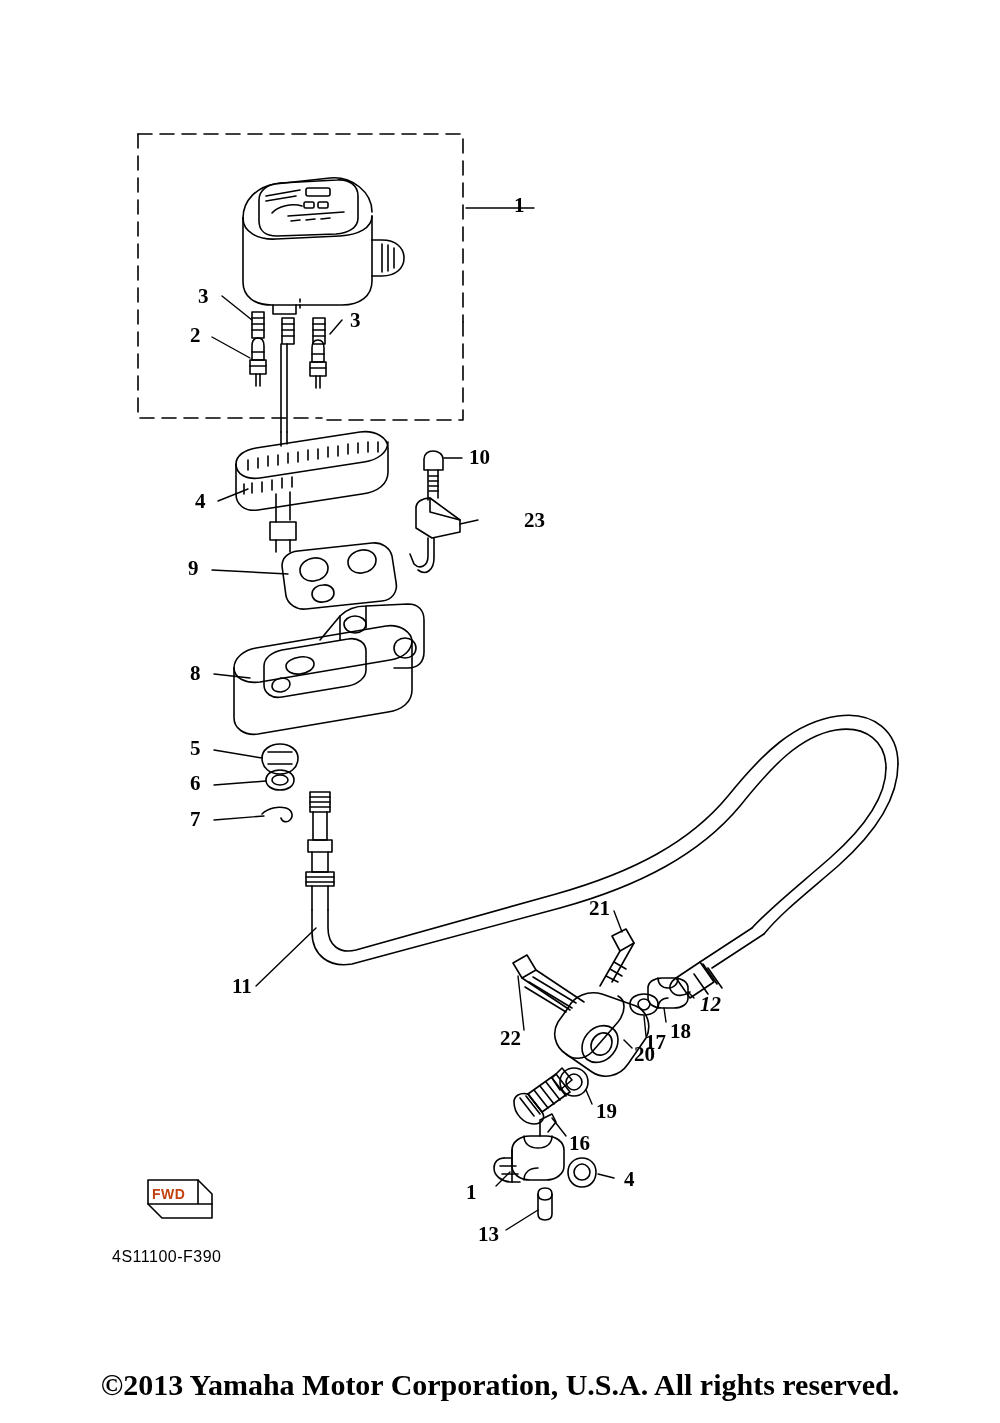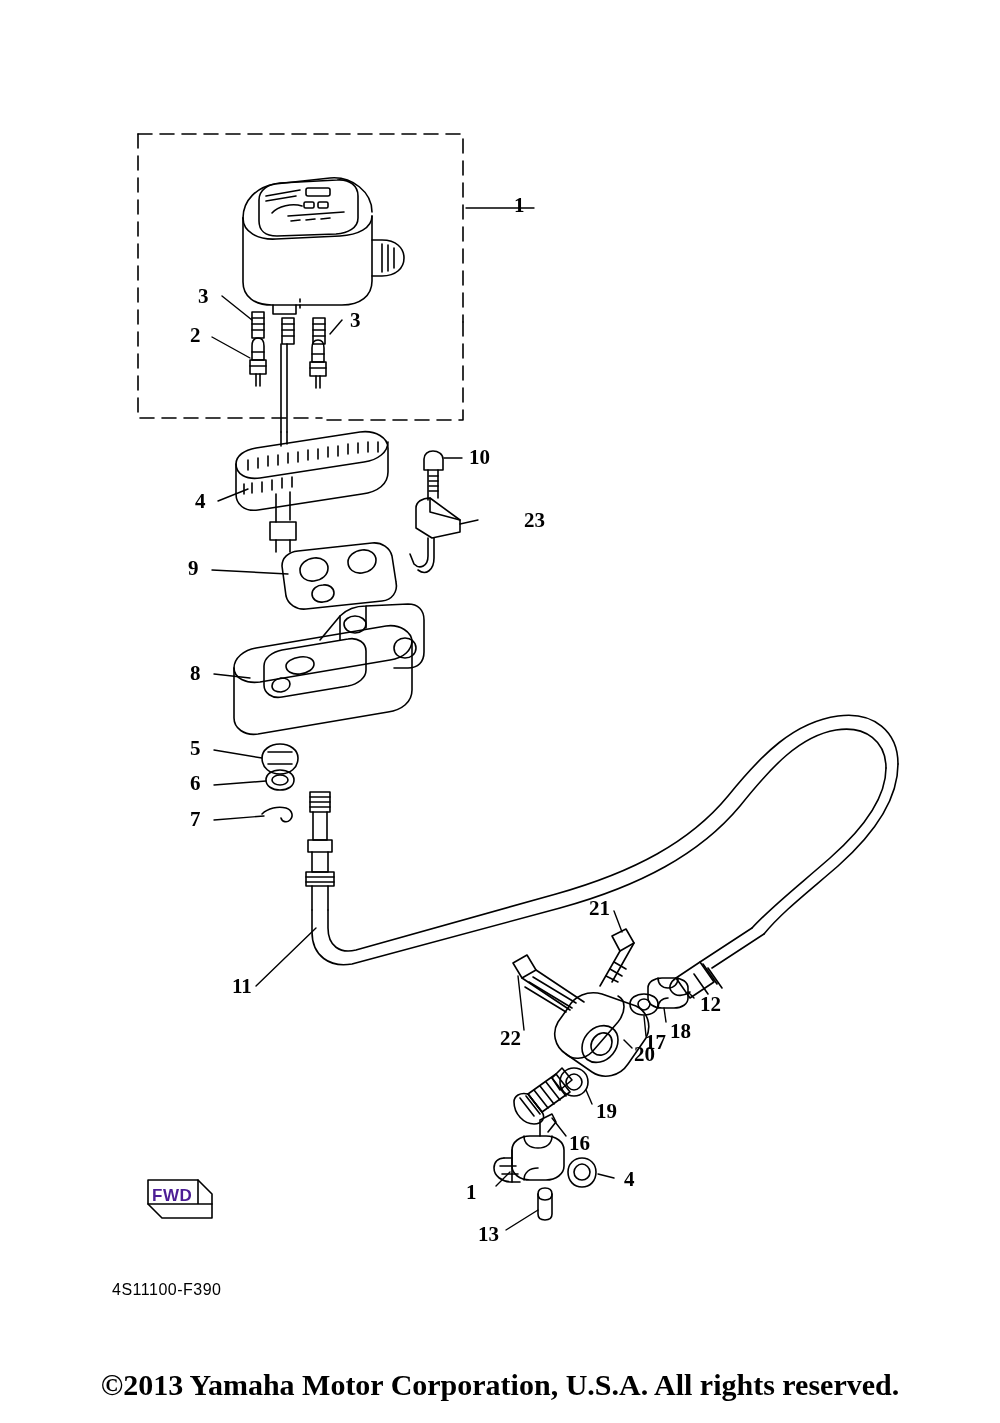--- a/index.html
+++ b/index.html
@@ -37,43 +37,42 @@
     white-space: nowrap;
   }
   #part-code {
     position: absolute;
     left: 112px;
     top: 1248px;
     font-family: "Liberation Sans", sans-serif;
     font-size: 16px;
     letter-spacing: 0.5px;
     color: #000;
-    margin-top: 33px;
   }
   #copyright {
     position: absolute;
     left: 0;
     top: 1368px;
     width: 1000px;
     text-align: center;
     font-family: "Liberation Serif", serif;
     font-weight: bold;
     font-size: 30px;
     color: #000;
     white-space: nowrap;
   }
   #fwd-label {
     position: absolute;
     left: 152px;
     top: 1186px;
     font-family: "Liberation Sans", sans-serif;
     font-weight: bold;
-    font-size: 17px;
+    font-size: 14px;
     letter-spacing: 0.5px;
-    color: #4c1d95;
+    color: #c2410c;
   }
 </style>
 </head>
 <body>
 
 <div id="diagram-root">
 
   <svg class="diagram" viewBox="0 0 1000 1423">
     <g fill="none" stroke="#000" stroke-width="1.6" stroke-linecap="round" stroke-linejoin="round">
 
@@ -266,21 +265,21 @@
   <div class="callout" style="left:469px; top:447px;">10</div>
   <div class="callout" style="left:195px; top:491px;">4</div>
   <div class="callout" style="left:483px; top:510px;margin-left:41px;">23</div>
   <div class="callout" style="left:188px; top:558px;">9</div>
   <div class="callout" style="left:190px; top:663px;">8</div>
   <div class="callout" style="left:190px; top:738px;">5</div>
   <div class="callout" style="left:190px; top:773px;">6</div>
   <div class="callout" style="left:190px; top:809px;">7</div>
   <div class="callout" style="left:589px; top:898px;">21</div>
   <div class="callout" style="left:232px; top:976px;">11</div>
-  <div class="callout" style="left:700px; top:994px;">12</div>
+  <div class="callout" style="left:700px; top:994px;font-style:italic;">12</div>
   <div class="callout" style="left:670px; top:1012px;margin-top:9px;">18</div>
   <div class="callout" style="left:645px; top:1032px;">17</div>
   <div class="callout" style="left:500px; top:1028px;">22</div>
   <div class="callout" style="left:634px; top:1044px;">20</div>
   <div class="callout" style="left:596px; top:1101px;">19</div>
   <div class="callout" style="left:569px; top:1133px;">16</div>
   <div class="callout" style="left:466px; top:1182px;">1</div>
   <div class="callout" style="left:624px; top:1169px;">4</div>
   <div class="callout" style="left:478px; top:1224px;">13</div>
 

